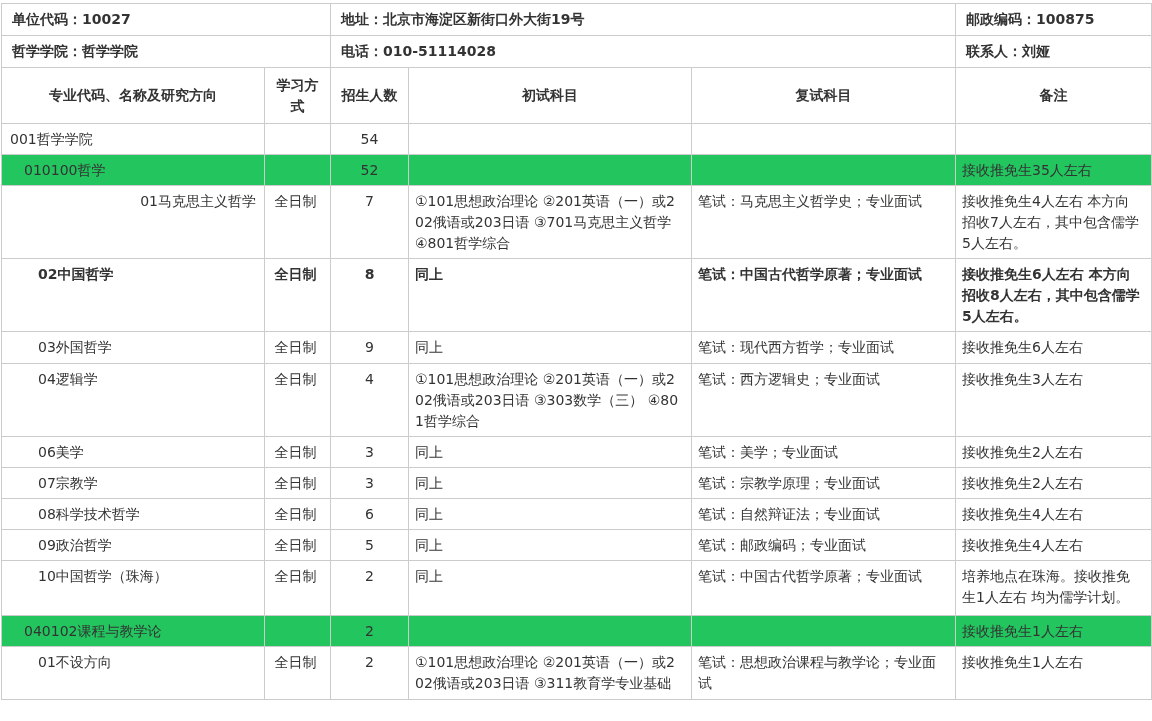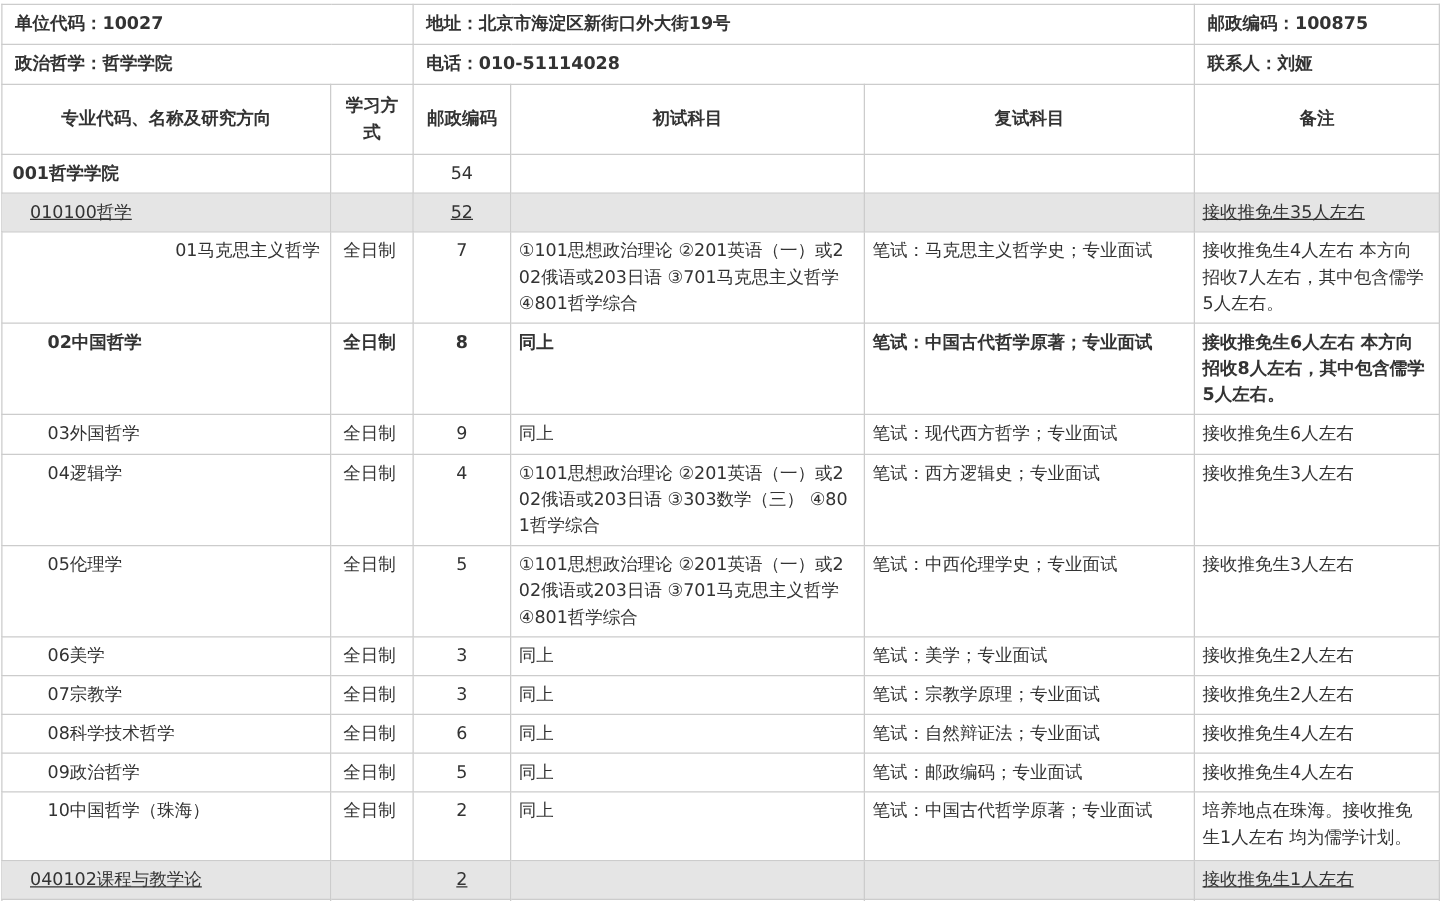--- a/index.html
+++ b/index.html
@@ -49,21 +49,21 @@
   tr.data-row td {
     vertical-align: top;
     padding: 5px 8px 4px 8px;
   }
   tr.data-row td.c1 { text-align: left; }
   tr.data-row td.c2 { text-align: center; padding-left: 0; padding-right: 4px; }
   tr.data-row td.c3 { text-align: center; }
   tr.data-row td.c4, tr.data-row td.c5, tr.data-row td.c6 {
     text-align: left; padding-left: 6px;
   }
-  tr.data-row.shaded td { background: #e5e5e5; text-decoration: underline; }
+  tr.data-row.shaded td { background: #22c55e; }
 </style>
 </head>
 <body>
 
 <div class="page">
   <table class="adm">
     <colgroup>
       <col style="width:263px">
         <col style="width:66px">
         <col style="width:78px">
@@ -80,43 +80,43 @@
       <td colspan="3">
         <span>地址：</span><span class="val">北京市海淀区新街口外大街19号</span>
       </td>
       <td>
         <span>邮政编码：</span><span class="val">100875</span>
       </td>
     </tr>
 
     <tr class="info-row">
       <td colspan="2">
-        <span>政治哲学：</span><span class="val">哲学学院</span>
+        <span>哲学学院：</span><span class="val">哲学学院</span>
       </td>
       <td colspan="3">
         <span>电话：</span><span class="val">010-51114028</span>
       </td>
       <td>
         <span>联系人：</span><span class="val">刘娅</span>
       </td>
     </tr>
 
     <tr class="col-header">
       <th>专业代码、名称及研究方向</th>
       <th>学习方式</th>
-      <th>邮政编码</th>
+      <th>招生人数</th>
       <th>初试科目</th>
       <th>复试科目</th>
       <th>备注</th>
     </tr>
 
     </tbody>
       <tbody>
         <tr class="data-row" style="height: 31px;">
-    <td class="c1" style="padding-left: 8px; font-weight: bold;">001哲学学院</td>
+    <td class="c1" style="padding-left: 8px;">001哲学学院</td>
     <td class="c2"></td>
     <td class="c3">54</td>
     <td class="c4"></td>
     <td class="c5"></td>
     <td class="c6"></td>
   </tr>
         <tr class="data-row shaded" style="height: 31px;">
     <td class="c1" style="padding-left: 22px;">010100哲学</td>
     <td class="c2"></td>
     <td class="c3">52</td>
@@ -149,28 +149,20 @@
     <td class="c6">接收推免生6人左右</td>
   </tr>
         <tr class="data-row" style="height: 52px;">
     <td class="c1" style="padding-left: 36px;">04逻辑学</td>
     <td class="c2">全日制</td>
     <td class="c3">4</td>
     <td class="c4">①101思想政治理论 ②201英语（一）或202俄语或203日语 ③303数学（三） ④801哲学综合</td>
     <td class="c5">笔试：西方逻辑史；专业面试</td>
     <td class="c6">接收推免生3人左右</td>
   </tr>
-        <tr class="data-row" style="height: 51px;">
-    <td class="c1" style="padding-left: 36px;">05伦理学</td>
-    <td class="c2">全日制</td>
-    <td class="c3">5</td>
-    <td class="c4">①101思想政治理论 ②201英语（一）或202俄语或203日语 ③701马克思主义哲学 ④801哲学综合</td>
-    <td class="c5">笔试：中西伦理学史；专业面试</td>
-    <td class="c6">接收推免生3人左右</td>
-  </tr>
         <tr class="data-row" style="height: 31px;">
     <td class="c1" style="padding-left: 36px;">06美学</td>
     <td class="c2">全日制</td>
     <td class="c3">3</td>
     <td class="c4">同上</td>
     <td class="c5">笔试：美学；专业面试</td>
     <td class="c6">接收推免生2人左右</td>
   </tr>
         <tr class="data-row" style="height: 31px;">
     <td class="c1" style="padding-left: 36px;">07宗教学</td>

